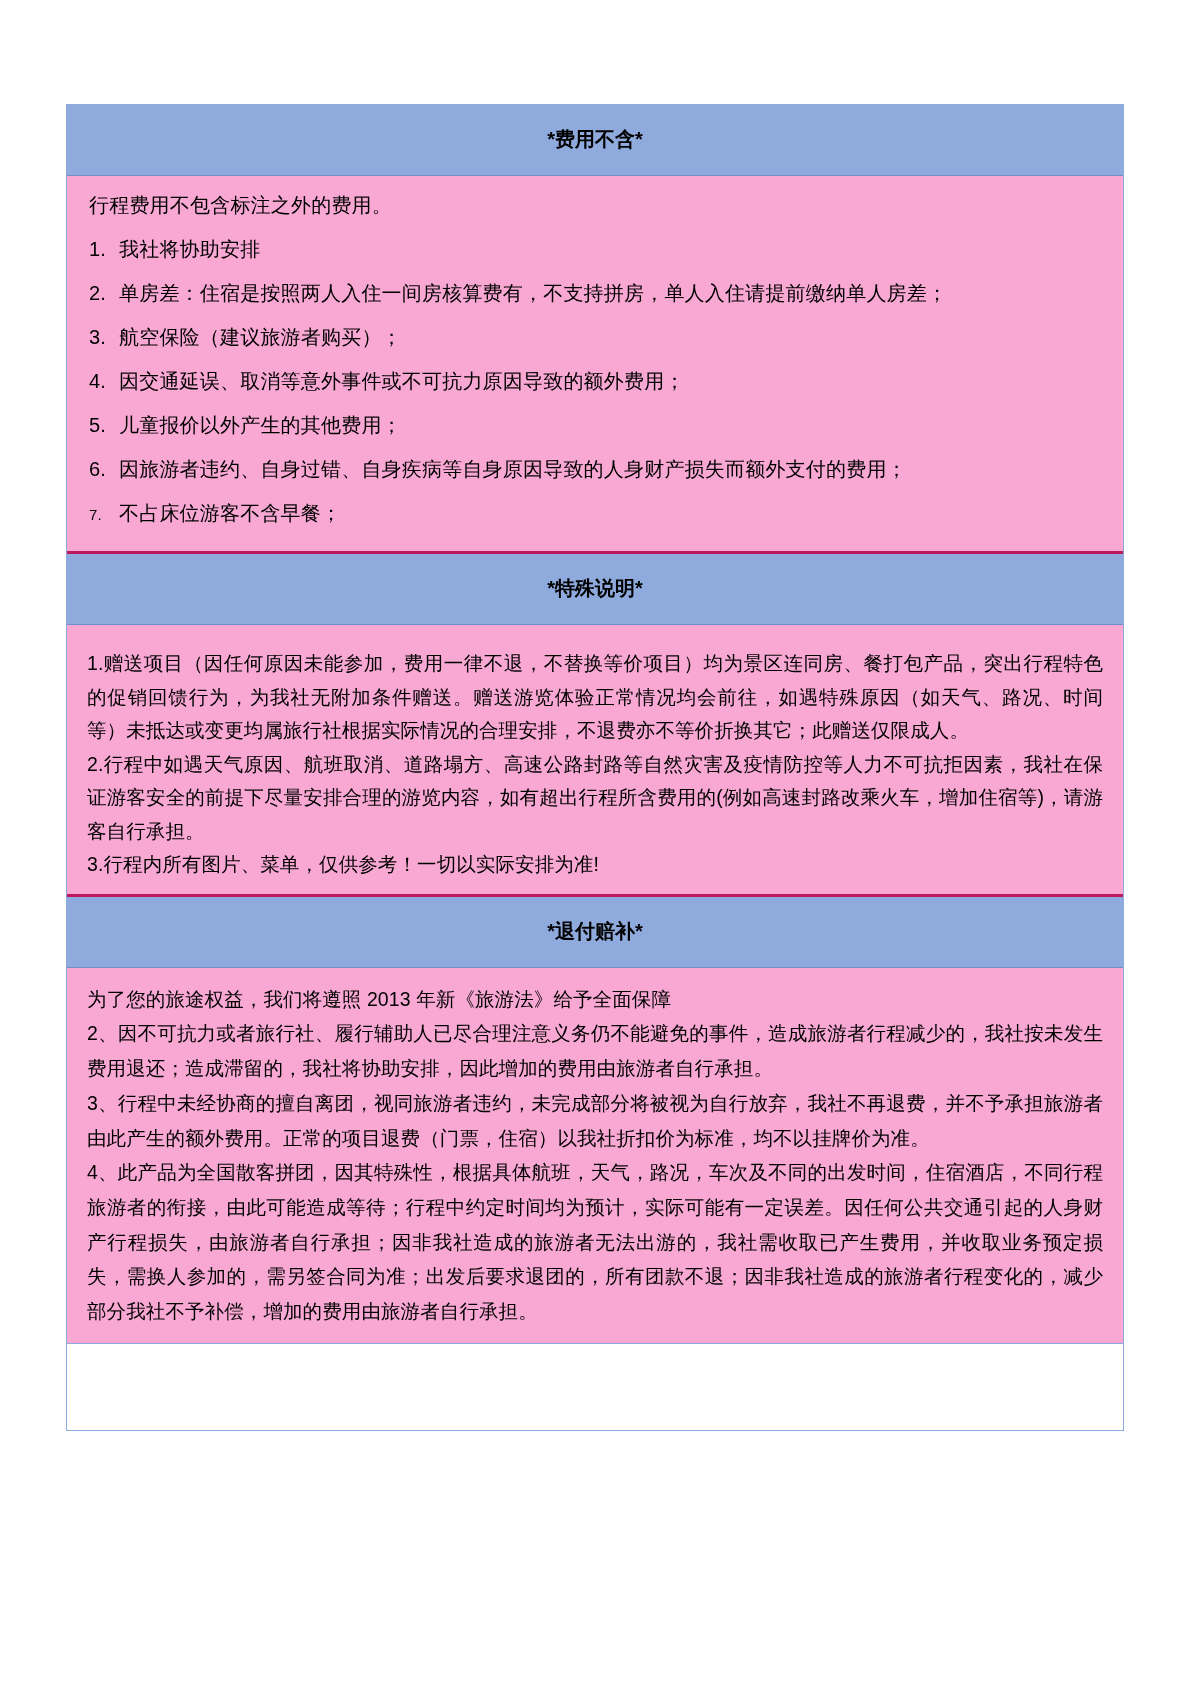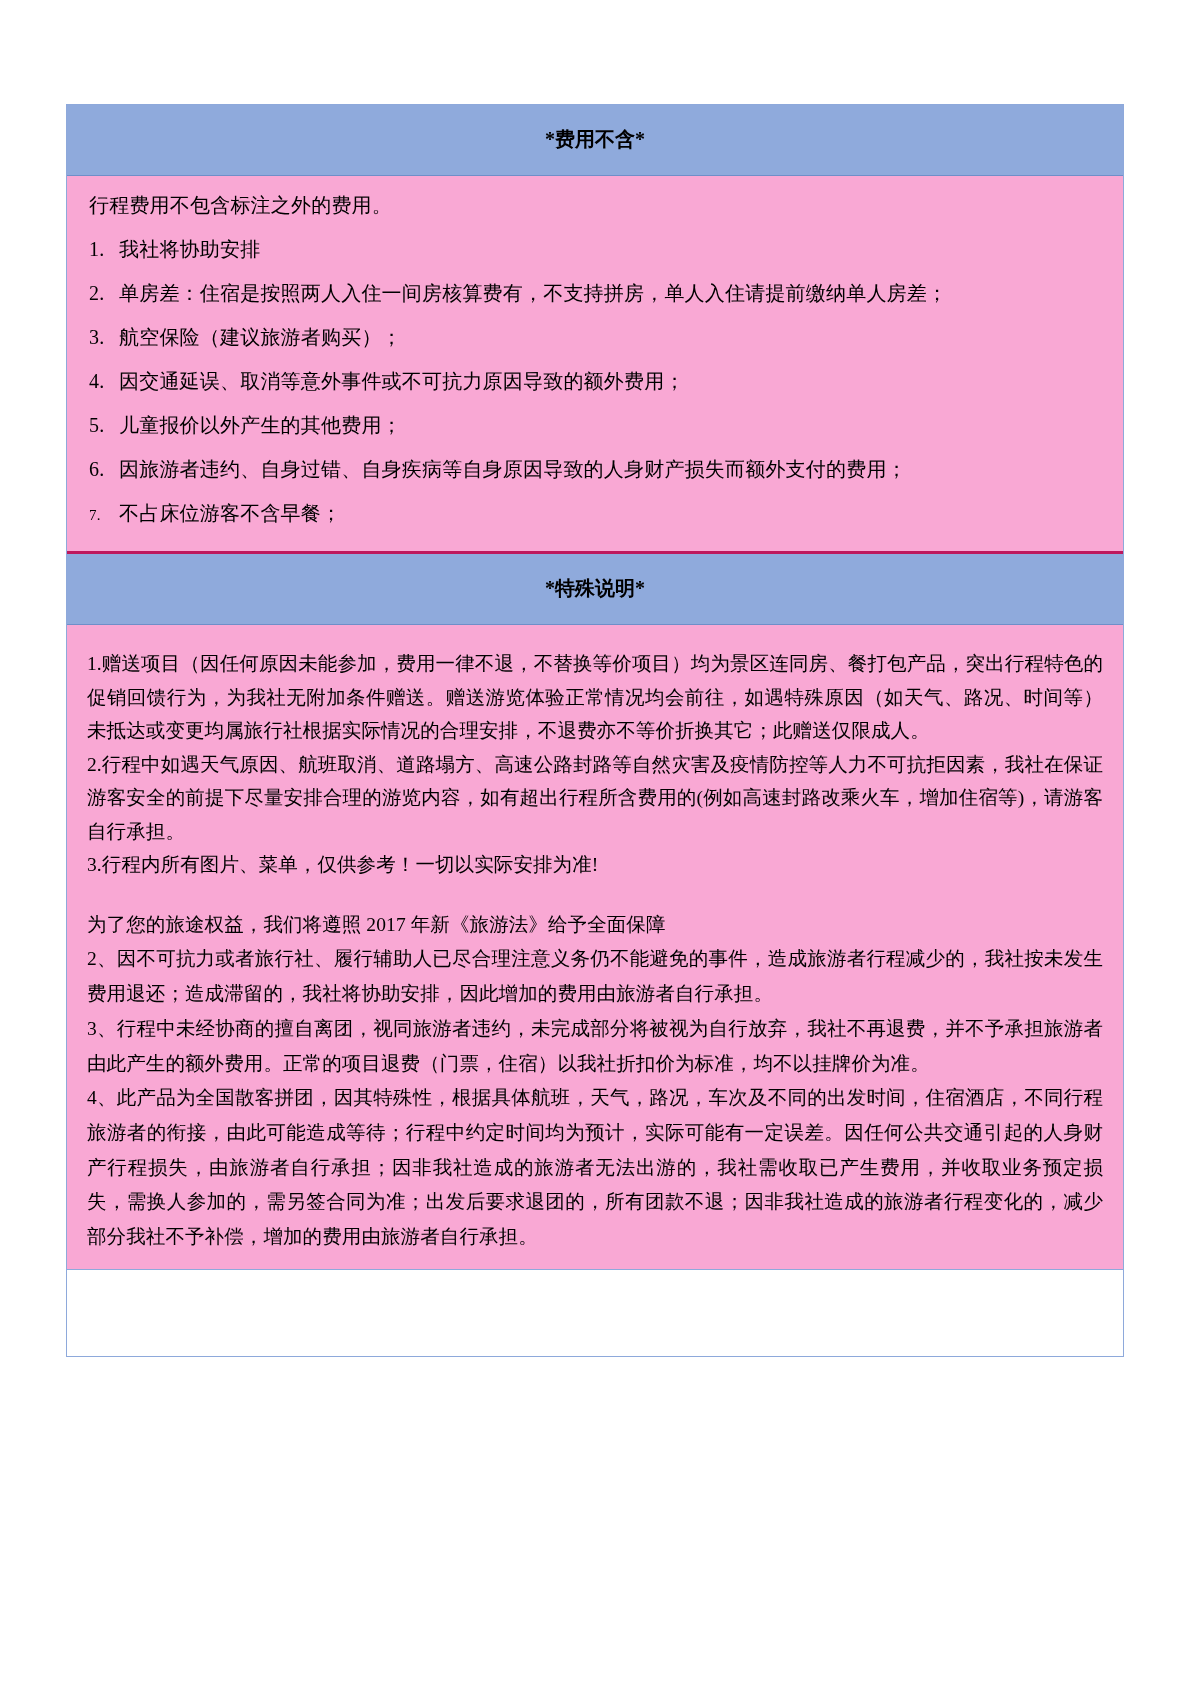--- a/index.html
+++ b/index.html
@@ -13,21 +13,20 @@
     font-family: "Liberation Sans", "DejaVu Sans", sans-serif;
     color: #000000;
     -webkit-font-smoothing: antialiased;
   }
   .page {
     position: relative;
     width: 1190px;
     height: 1683px;
     background: #ffffff;
     box-sizing: border-box;
-    font-family: Liberation Serif, serif;
   }
   .doc {
     position: absolute;
     left: 66px;
     top: 104px;
     width: 1058px;
     box-sizing: border-box;
     border: 1px solid #8ea9db;
   }
   
@@ -158,23 +157,24 @@
     </div>
 
     <div class="section-header">*特殊说明*</div>
 
     <div class="section-body tight">
       <p class="para">1.赠送项目（因任何原因未能参加，费用一律不退，不替换等价项目）均为景区连同房、餐打包产品，突出行程特色的促销回馈行为，为我社无附加条件赠送。赠送游览体验正常情况均会前往，如遇特殊原因（如天气、路况、时间等）未抵达或变更均属旅行社根据实际情况的合理安排，不退费亦不等价折换其它；此赠送仅限成人。</p>
       <p class="para">2.行程中如遇天气原因、航班取消、道路塌方、高速公路封路等自然灾害及疫情防控等人力不可抗拒因素，我社在保证游客安全的前提下尽量安排合理的游览内容，如有超出行程所含费用的(例如高速封路改乘火车，增加住宿等)，请游客自行承担。</p>
       <p class="para">3.行程内所有图片、菜单，仅供参考！一切以实际安排为准!</p>
     </div>
 
+    <div class="section-header">*退付赔补*</div>
 
     <div class="section-body refund">
-      <p class="para">为了您的旅途权益，我们将遵照 2017 年新《旅游法》给予全面保障</p>
+      <p class="para">为了您的旅途权益，我们将遵照 2013 年新《旅游法》给予全面保障</p>
       <p class="para">2、因不可抗力或者旅行社、履行辅助人已尽合理注意义务仍不能避免的事件，造成旅游者行程减少的，我社按未发生费用退还；造成滞留的，我社将协助安排，因此增加的费用由旅游者自行承担。</p>
       <p class="para">3、行程中未经协商的擅自离团，视同旅游者违约，未完成部分将被视为自行放弃，我社不再退费，并不予承担旅游者由此产生的额外费用。正常的项目退费（门票，住宿）以我社折扣价为标准，均不以挂牌价为准。</p>
       <p class="para">4、此产品为全国散客拼团，因其特殊性，根据具体航班，天气，路况，车次及不同的出发时间，住宿酒店，不同行程旅游者的衔接，由此可能造成等待；行程中约定时间均为预计，实际可能有一定误差。因任何公共交通引起的人身财产行程损失，由旅游者自行承担；因非我社造成的旅游者无法出游的，我社需收取已产生费用，并收取业务预定损失，需换人参加的，需另签合同为准；出发后要求退团的，所有团款不退；因非我社造成的旅游者行程变化的，减少部分我社不予补偿，增加的费用由旅游者自行承担。</p>
     </div>
 
     <div class="trailing-blank"></div>
 
   </div>
 </div>
 

